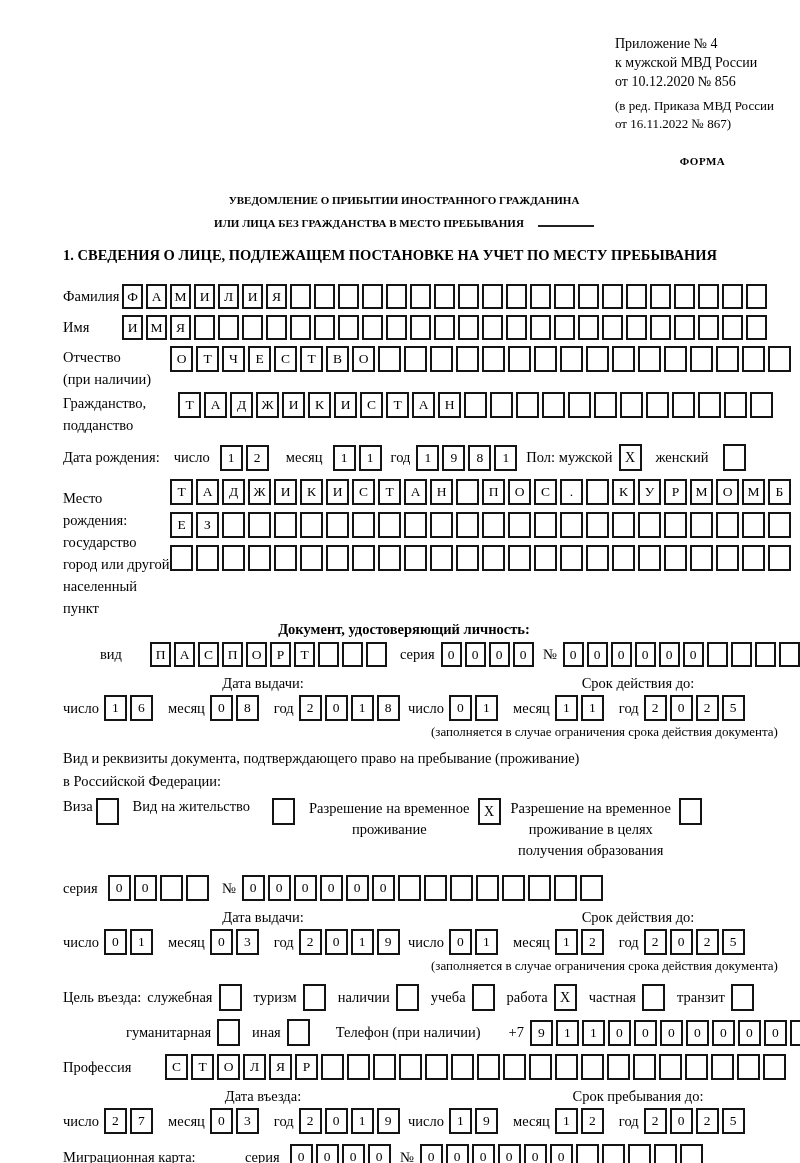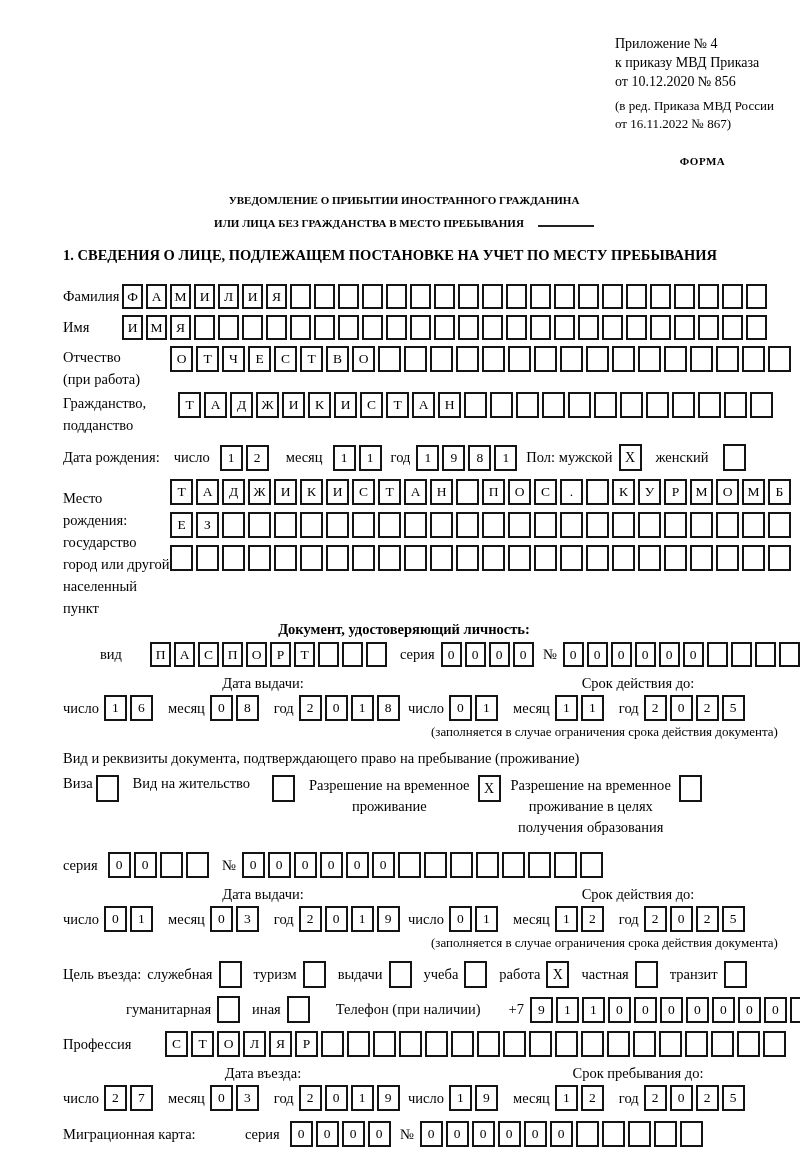--- a/index.html
+++ b/index.html
@@ -58,21 +58,21 @@
   .purpose .checkbox{margin-left:6px;margin-right:12px;}
   .purpose .checkbox:last-child{margin-right:0;}
 </style>
 </head>
 <body>
 
 <div class="page">
 
   <div class="hdr">
     <div>Приложение № 4</div>
-    <div>к приказу МВД Приказа</div>
+    <div>к мужской МВД России</div>
     <div>от 10.12.2020 № 856</div>
     <div class="sub">
       <div>(в ред. Приказа МВД России</div>
       <div>от 16.11.2022 № 867)</div>
     </div>
   </div>
   <div class="forma">ФОРМА</div>
 
   <div class="title">
     <div>УВЕДОМЛЕНИЕ О ПРИБЫТИИ ИНОСТРАННОГО ГРАЖДАНИНА</div>
@@ -143,21 +143,21 @@
         <span class="cell"></span>
         <span class="cell"></span>
         <span class="cell"></span>
         <span class="cell"></span>
       </span>
   </div>
 
   <div class="row top">
     <span class="lblcol" style="width:107px;">
       <span style="display:block">Отчество</span>
-      <span style="display:block">(при работа)</span>
+      <span style="display:block">(при наличии)</span>
     </span>
     <span class="cells w19">
         <span class="cell">О</span>
         <span class="cell">Т</span>
         <span class="cell">Ч</span>
         <span class="cell">Е</span>
         <span class="cell">С</span>
         <span class="cell">Т</span>
         <span class="cell">В</span>
         <span class="cell">О</span>
@@ -420,20 +420,21 @@
             <span class="cell">0</span>
             <span class="cell">2</span>
             <span class="cell">5</span>
           </span>
       </div>
     </div>
   </div>
   <div class="note">(заполняется в случае ограничения срока действия документа)</div>
 
   <div style="margin-top:10px;">Вид и реквизиты документа, подтверждающего право на пребывание (проживание)</div>
+  <div style="margin-top:6px;">в Российской Федерации:</div>
 
   <div class="opts">
     <span class="opt">
       <span>Виза</span>
       <span class="checkbox" style="margin-left:3px;"></span>
     </span>
     <span class="gap14"></span>
     <span class="opt">
       <span>Вид на жительство</span>
       <span class="checkbox" style="margin-left:22px;"></span>
@@ -535,21 +536,21 @@
   </div>
   <div class="note">(заполняется в случае ограничения срока действия документа)</div>
 
   <div class="row purpose" style="margin-top:10px;">
     <span class="lbl">Цель въезда:</span>
       <span class="gap6"></span>
     <span class="lbl">служебная</span>
     <span class="checkbox"></span>
     <span class="lbl">туризм</span>
     <span class="checkbox"></span>
-    <span class="lbl">выдачи</span>
+    <span class="lbl">наличии</span>
     <span class="checkbox"></span>
     <span class="lbl">учеба</span>
     <span class="checkbox"></span>
     <span class="lbl">работа</span>
     <span class="checkbox">X</span>
     <span class="lbl">частная</span>
     <span class="checkbox"></span>
     <span class="lbl">транзит</span>
     <span class="checkbox"></span>
   </div>

